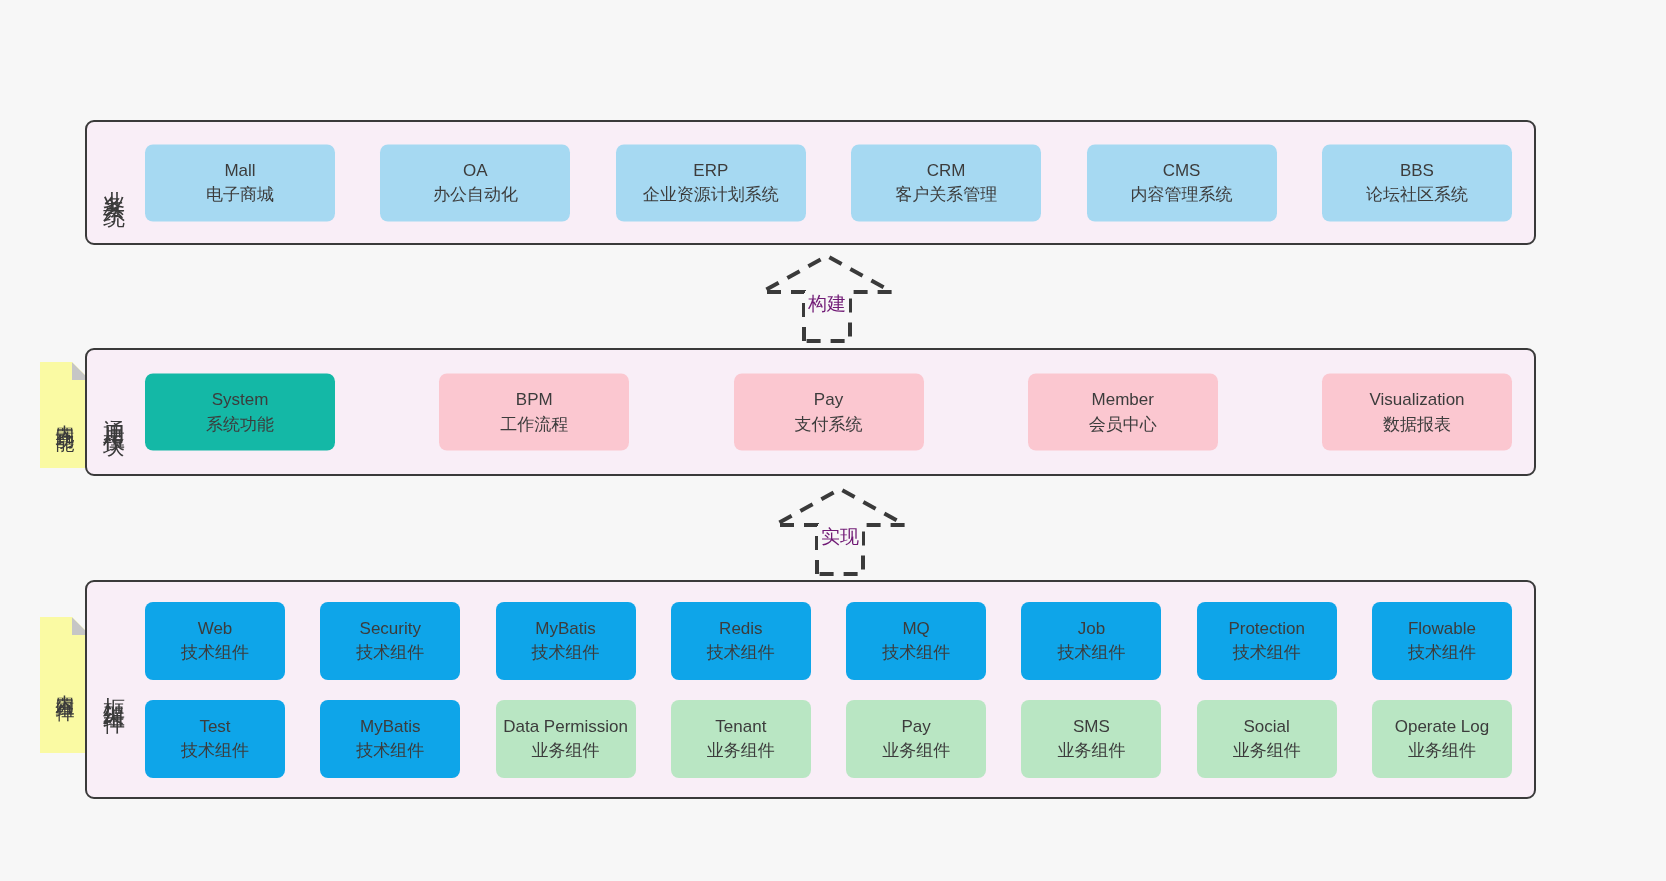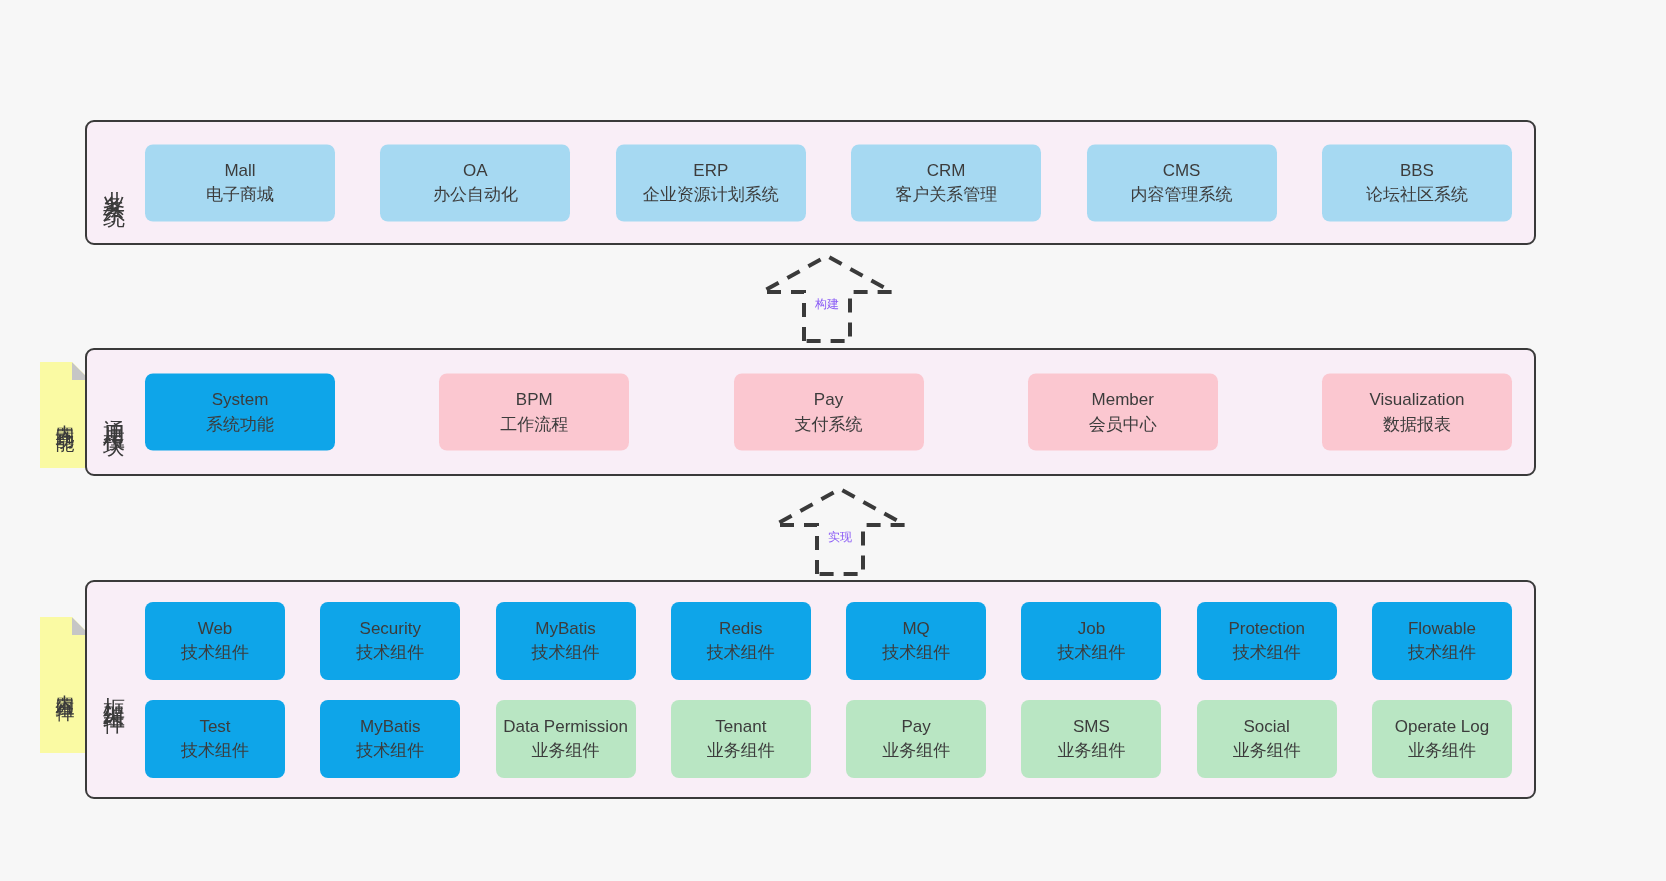--- a/index.html
+++ b/index.html
@@ -23,30 +23,30 @@
   .boxes{position:absolute;left:58px;right:22px;display:flex;justify-content:space-between;}
   .boxes.vcenter{top:50%;transform:translateY(-50%);}
 
   
   .node{border-radius:8px;display:flex;flex-direction:column;align-items:center;
         justify-content:center;text-align:center;font-size:17px;line-height:1.42;
         color:#3c3c3c;padding:4px;box-sizing:border-box;}
   .w190{width:190px;height:77px;}
   .w140{width:140px;height:78px;}
   .blue{background:#a6d9f2;}
-  .red{background:#0ea5e9;align-items:center;}
+  .red{background:#14b8a6;align-items:center;}
   .pink{background:#fbc7d0;}
   .green{background:#0ea5e9;}
   .green-light{background:#b9e6c3;}
 
   
   .arrow{position:absolute;width:150px;height:92px;}
   .arrow svg{position:absolute;inset:0;}
   .arrow .arrow-label{position:absolute;left:50%;top:52px;transform:translate(-50%,-50%);
-        background:#f7f7f7;padding:0 3px;font-size:12px;color:#8b5cf6;white-space:nowrap;}
+        background:#f7f7f7;padding:0 3px;font-size:19px;color:#701a75;white-space:nowrap;}
 </style>
 </head>
 <body>
 
 <div class="stage">
 
   <div class="sticky" style="left:40px;top:362px;width:50px;height:106px;">
     <span class="sticky-label">内置功能</span>
     <div class="fold"></div>
   </div>

